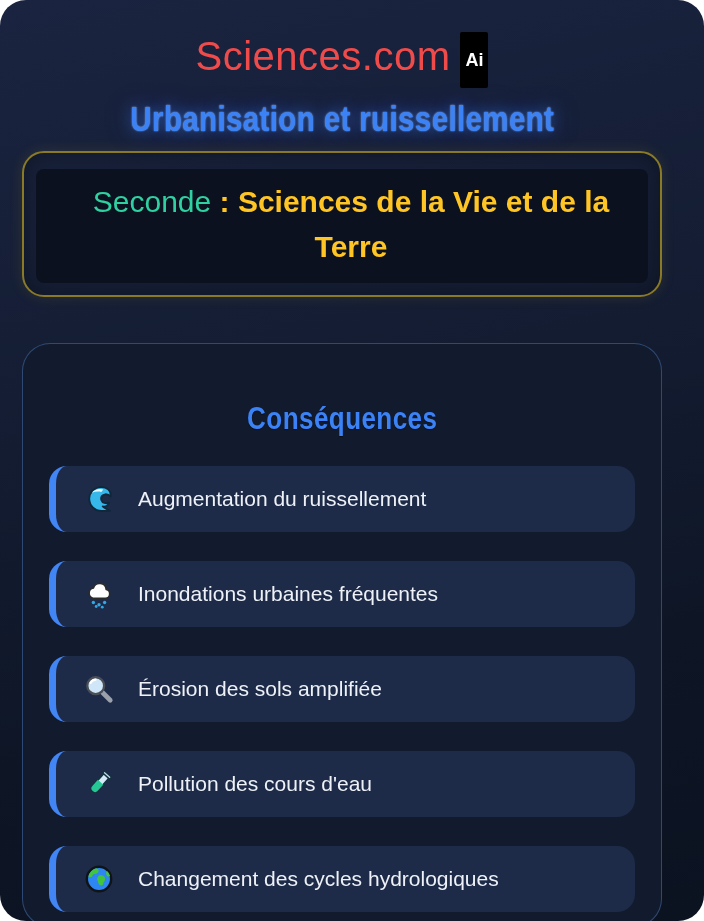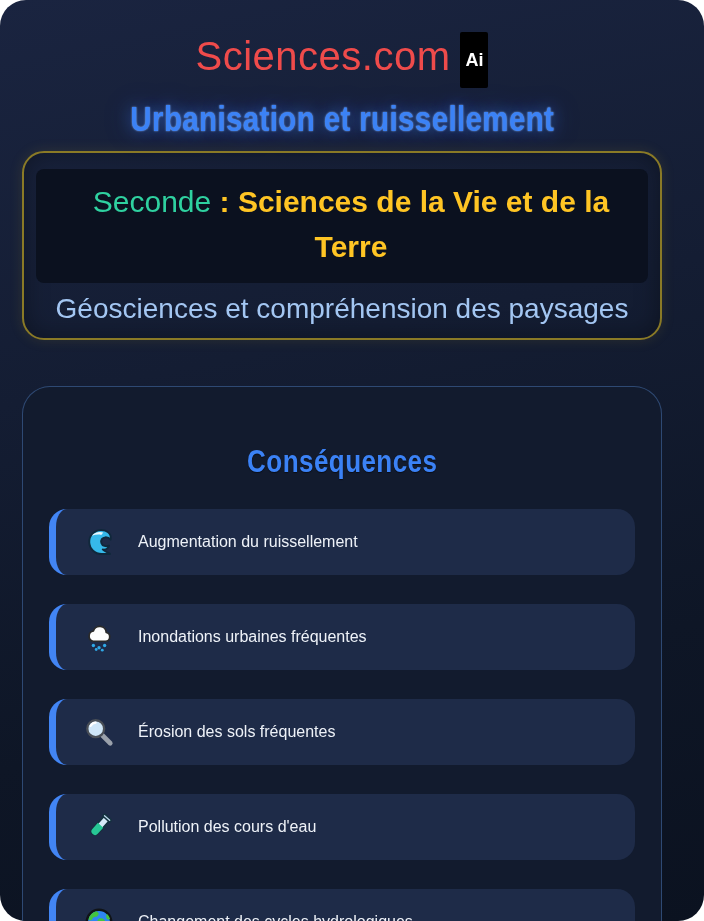--- a/index.html
+++ b/index.html
@@ -48,39 +48,38 @@
   .card-title{text-align:center;margin-bottom:28px;line-height:34px;}
   .card-title .condensed{font-size:31px;color:#3b82f6;text-shadow:0 1px 1px rgba(0,0,0,.5);}
 
   .item{
     display:flex;align-items:center;gap:24px;height:66px;
     background:#1e2b48;border-left:7px solid #4285f4;border-radius:18px;
     padding-left:28px;margin:0 4px 29px 4px;
   }
   .item:last-child{margin-bottom:0;}
   .item-icon{width:30px;height:30px;flex:0 0 30px;}
-  .item-label{font-size:16px;color:#eef2f8;}
+  .item-label{font-size:21px;color:#eef2f8;}
 </style>
 </head>
 <body>
 
 <div class="page">
   <div class="content">
 
     <div class="site-line">
       <a class="site-name" href="#">Sciences.com</a><span class="ai-badge">Ai</span>
     </div>
 
     <h1 class="page-title"><span class="condensed">Urbanisation et ruissellement</span></h1>
 
     <div class="topic-box">
       <div class="topic-inner">
         <span class="topic-level">Seconde</span><span class="topic-colon"> : </span><span class="topic-subject">Sciences de la Vie et de la Terre</span>
       </div>
-      <div class="topic-theme">Géosciences et compréhension des paysages</div>
     </div>
 
     <div class="card">
       <h2 class="card-title"><span class="condensed">Conséquences</span></h2>
 
       <div class="item">
         <svg class="item-icon" viewBox="0 0 32 32">
           <path d="M28.5 13.5C29.5 7 24 2.8 17.8 3.2 10.6 3.7 5.2 9.3 5.6 16.4c.4 7.2 6 12.4 13.2 12.4h9c-2.2-2.4-5.8-2.3-7.8-4.8 3 .4 5.8-1.2 6.8-4-3.4 1.3-7.3.3-8.3-3-.9-3 1-5.8 4.2-6 2.6-.2 4.6 1.2 5.8 2.5z" fill="#36b9ea" stroke="#10283b" stroke-width="2" stroke-linejoin="round"></path>
           <path d="M8.5 9.2C11 5.8 16.5 4.4 20.6 5.9l-2.2 2.6c-3.2-1-6.6-.2-9.9.7z" fill="#eaf7fd"></path>
         </svg>
@@ -100,21 +99,21 @@
         </svg>
         <span class="item-label">Inondations urbaines fréquentes</span>
       </div>
 
       <div class="item">
         <svg class="item-icon" viewBox="0 0 32 32">
           <line x1="19.5" y1="19.5" x2="28" y2="28" stroke="#9aa1ab" stroke-width="5" stroke-linecap="round"></line>
           <circle cx="12.5" cy="12.5" r="9" fill="#cfe6f8" stroke="#4a4f57" stroke-width="2.5"></circle>
           <path d="M7 9.5a7 7 0 0 1 5.5-3.5" stroke="#ffffff" stroke-width="2.2" fill="none" stroke-linecap="round"></path>
         </svg>
-        <span class="item-label">Érosion des sols fréquentes</span>
+        <span class="item-label">Érosion des sols amplifiée</span>
       </div>
 
       <div class="item">
         <svg class="item-icon" viewBox="0 0 32 32">
           <g transform="rotate(42 16 16)">
             <path d="M12.2 3h7.6v19.3a3.8 3.8 0 0 1-7.6 0z" fill="#d6e9f8" stroke="#14323f" stroke-width="2" stroke-linejoin="round"></path>
             <path d="M12.2 13.5h7.6v8.8a3.8 3.8 0 0 1-7.6 0z" fill="#27c795"></path>
             <rect x="10.8" y="1.6" width="10.4" height="3" rx="1.5" fill="#bcd7ea" stroke="#14323f" stroke-width="1.6"></rect>
           </g>
         </svg>

